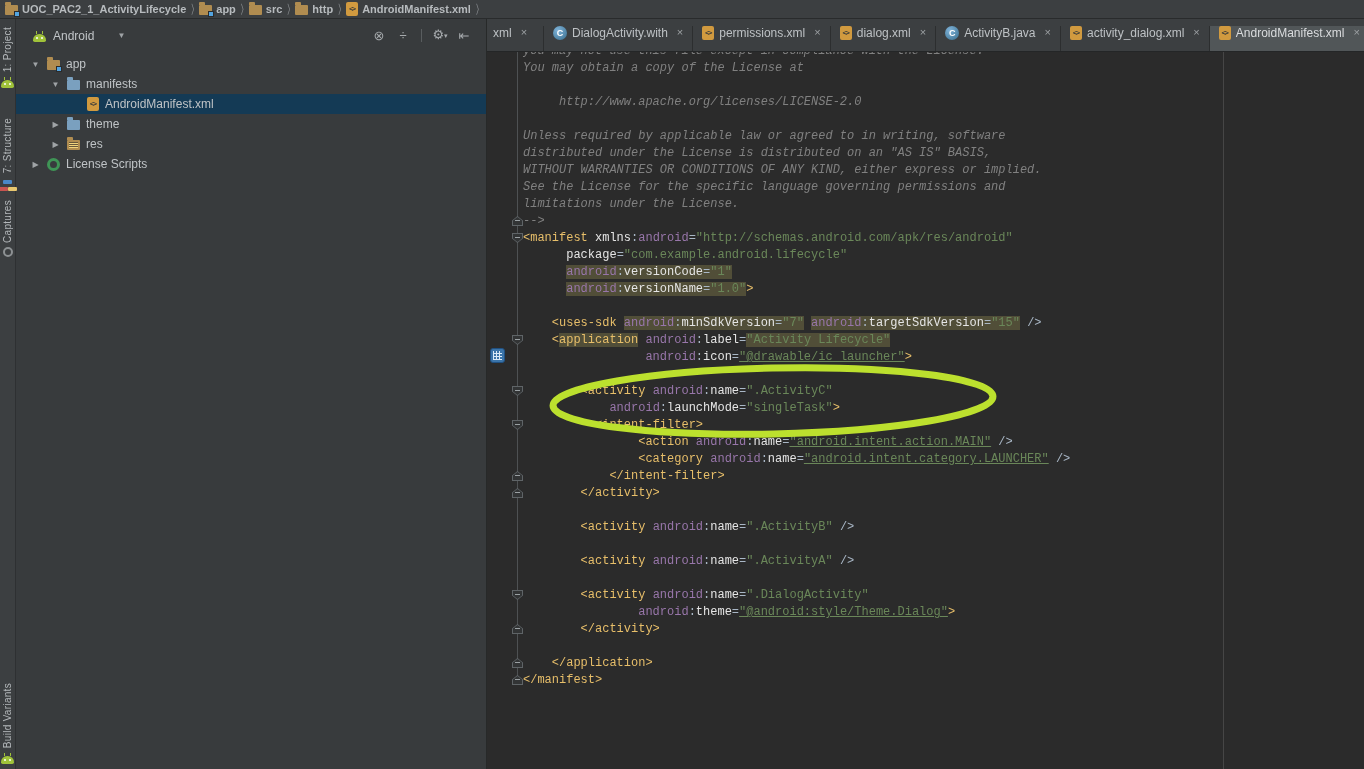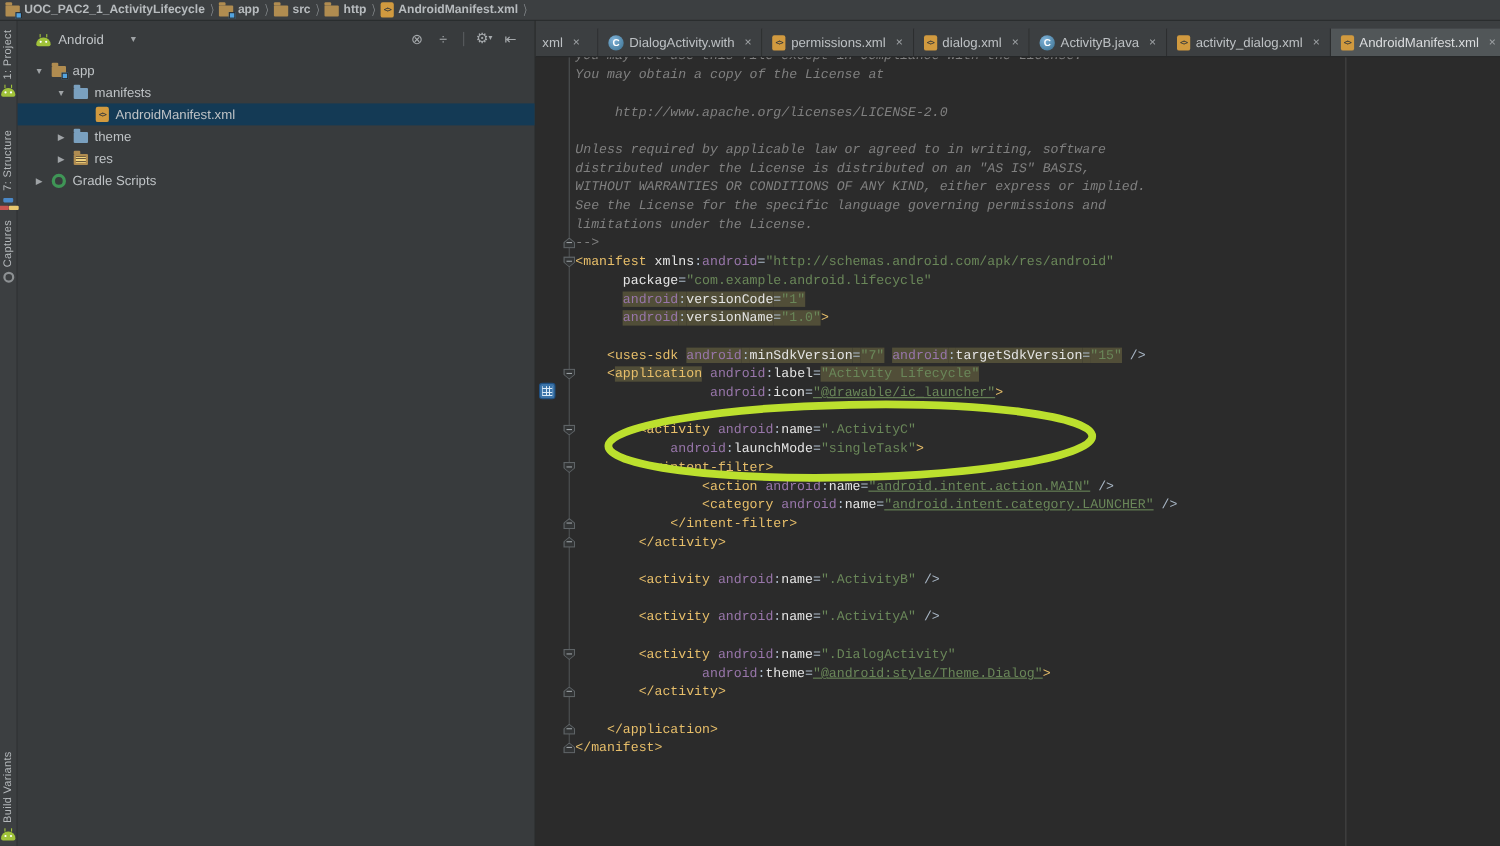--- a/index.html
+++ b/index.html
@@ -34,21 +34,21 @@
   .tbtn .dd2{font-size:7px;color:#a6aaad;vertical-align:middle}
   .tsep{width:1px;height:13px;background:#595d5f;margin:0 4px}
   .tree{padding-top:2px}
   .trow{height:20px;display:flex;align-items:center;gap:6px;font-size:12px;color:#bfc3c6;cursor:default;white-space:nowrap}
   .trow.sel{background:#143a55}
   .chev{width:11px;font-size:8px;color:#9fa3a6;text-align:center;flex:none}
 
   
   .editor-area{flex:1;display:flex;flex-direction:column;min-width:0}
   .tabbar{height:32px;background:#3c3f41;border-bottom:1px solid #242627;display:flex;align-items:flex-end;flex:none;overflow:hidden}
-  .tab{height:25px;display:flex;align-items:center;padding:0 9px;background:#3c3f41;border-right:1px solid #2c2e2f;gap:5px;font-size:12px;color:#bdc1c4;cursor:default;white-space:nowrap;flex:none}
+  .tab{height:25px;display:flex;padding:0 9px;background:#3c3f41;border-right:1px solid #2c2e2f;gap:5px;font-size:12px;color:#bdc1c4;cursor:default;white-space:nowrap;flex:none}
   .tab.active{background:#515658;color:#dadcde}
   .tab.clipped{width:44px;padding:0 6px;overflow:hidden}
   .tab-close{color:#9da1a4;font-size:11px;margin-left:4px}
 
   .editor{flex:1;position:relative;background:#2b2b2b;overflow:hidden}
   .fold-rail{position:absolute;left:30px;top:0;width:1px;height:630px;background:#4e5153}
   .margin-guide{position:absolute;left:736px;top:0;width:1px;height:100%;background:#464646}
   .code{position:absolute;left:36px;top:-9px;font-family:"Liberation Mono",monospace;font-size:12px;line-height:17px;white-space:pre;color:#a9b7c6;z-index:2}
   .code>div{height:17px}
   .cm{color:#808080;font-style:italic}
@@ -184,21 +184,21 @@
             <span class="tlabel">theme</span>
           </div>
           <div class="trow" style="padding-left: 34px;">
             <span class="chev">▶</span>
             <span class="ic ic-res"></span>
             <span class="tlabel">res</span>
           </div>
           <div class="trow" style="padding-left: 14px;">
             <span class="chev">▶</span>
             <span class="ic ic-gradle"></span>
-            <span class="tlabel">Gradle Scripts</span>
+            <span class="tlabel">License Scripts</span>
           </div>
         </div>
     </div>
 
     <div class="editor-area">
       <div class="tabbar" id="tabbar">
           <div class="tab clipped">
             <span class="tab-label">xml</span>
             <span class="tab-close">×</span>
           </div>

